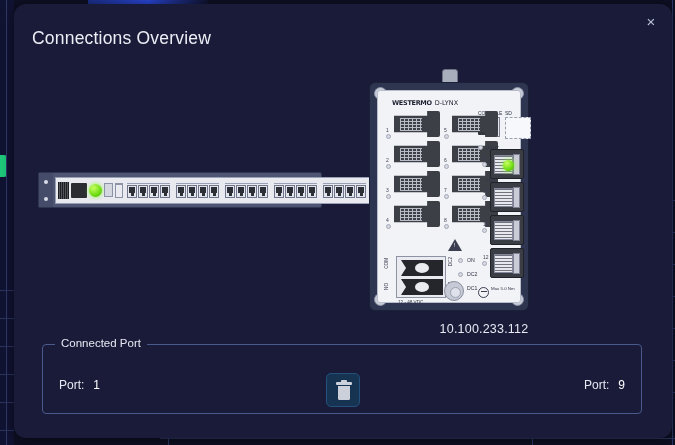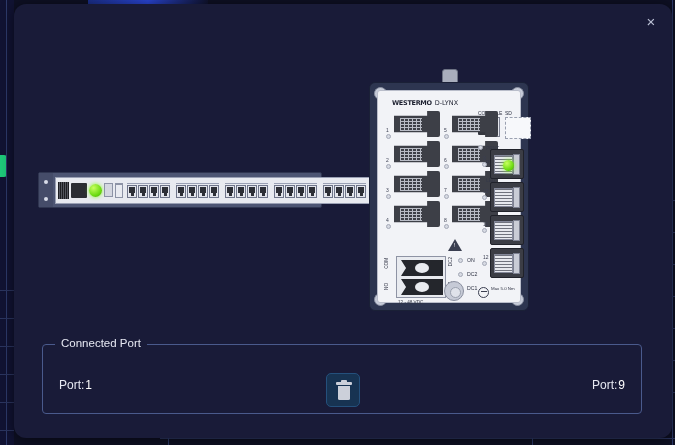--- a/index.html
+++ b/index.html
@@ -237,21 +237,21 @@
   #connected-ports {
     position: absolute; left: 28px; top: 340px;
     width: 600px; height: 70px;
     border: 1px solid #4a5a8c; border-radius: 4px;
   }
   #cp-legend {
     position: absolute; left: 12px; top: -8px; padding: 0 6px;
     background: #191b38; font-size: 11.5px; color: #e6e8f2;
   }
   .port-pair {
-    position: absolute; top: 33px; display: flex; align-items: baseline; gap: 1px;
+    position: absolute; top: 33px; display: flex; align-items: baseline; gap: 9px;
     font-size: 12px; color: #e6e8f2;
   }
   #port-left  { left: 16px; }
   #port-right { right: 16px; }
   .port-val { font-size: 12px; color: #ffffff; }
 
   #delete-btn {
     position: absolute; left: 283px; top: 28px;
     width: 34px; height: 34px;
     background: #173352; border: 1px solid #24507c; border-radius: 5px;
@@ -289,20 +289,21 @@
   <div class="bg-hline" style="left:660px; top:328px; width:15px;"></div>
   <div class="bg-hline" style="left:660px; top:360px; width:15px;"></div>
   <div class="bg-hline" style="left:660px; top:392px; width:15px;"></div>
   <div class="bg-hline" style="left:160px; top:438px; width:515px;"></div>
   <div class="bg-vline" style="left:168px; top:432px; height:13px;"></div>
   <div class="bg-vline" style="left:532px; top:432px; height:13px;"></div>
 </div>
 
 <div id="dialog">
 
+  <div id="dialog-title">Connections Overview</div>
 
   <button id="close-btn">×</button>
 
   <div id="stage">
 
     <div id="rack">
       <div class="rack-ear">
         <div class="rack-screw"></div>
         <div class="rack-screw"></div>
       </div>
@@ -489,20 +490,21 @@
             <span>DC1</span>
           </div>
 
           <div class="screw-big"></div>
           <div class="ground-sym"></div>
           <div class="torque-lbl">Max 5.0 Nm</div>
         </div>
       </div>
     </div>
 
+    <div id="label-right" class="dev-label">10.100.233.112</div>
   </div>
 
   <div id="connected-ports">
     <div id="cp-legend">Connected Port</div>
 
     <div id="port-left" class="port-pair">
       <span>Port:</span>
       <span class="port-val">1</span>
     </div>
 

